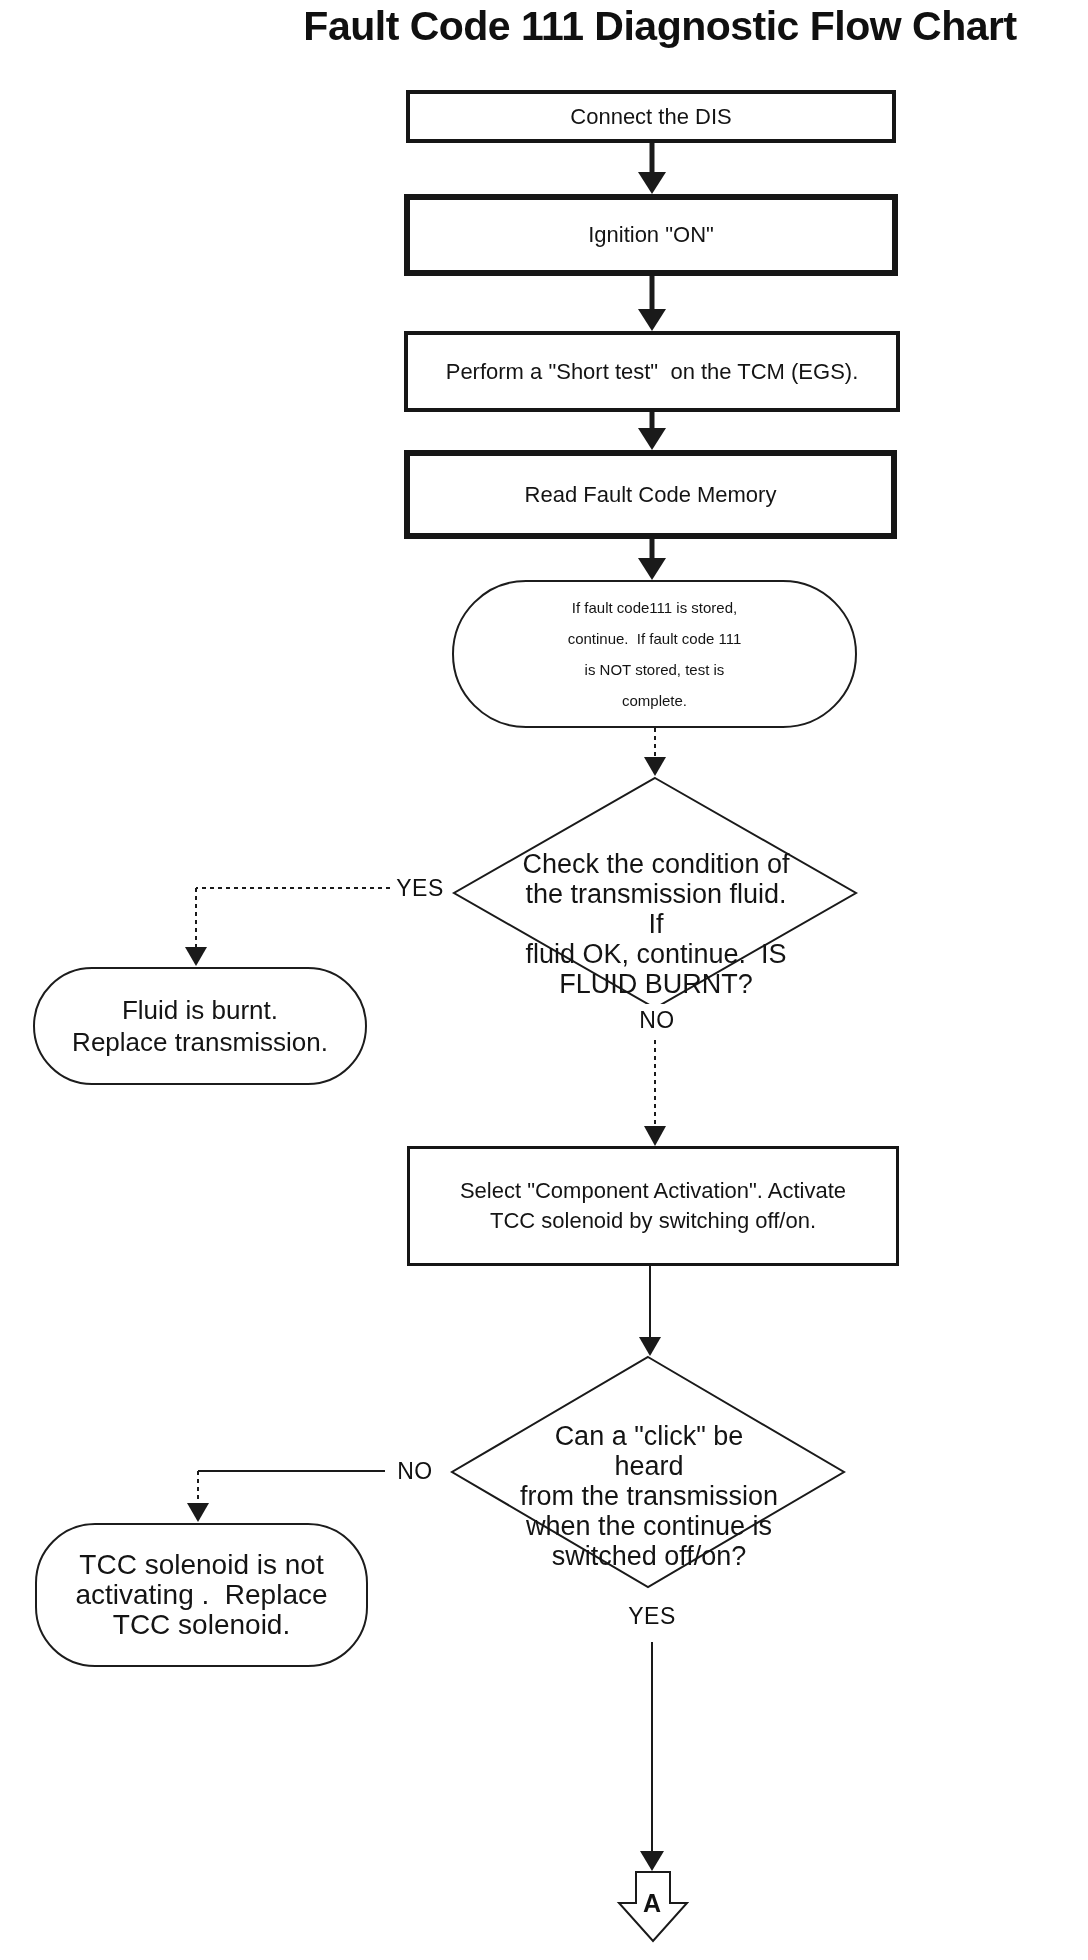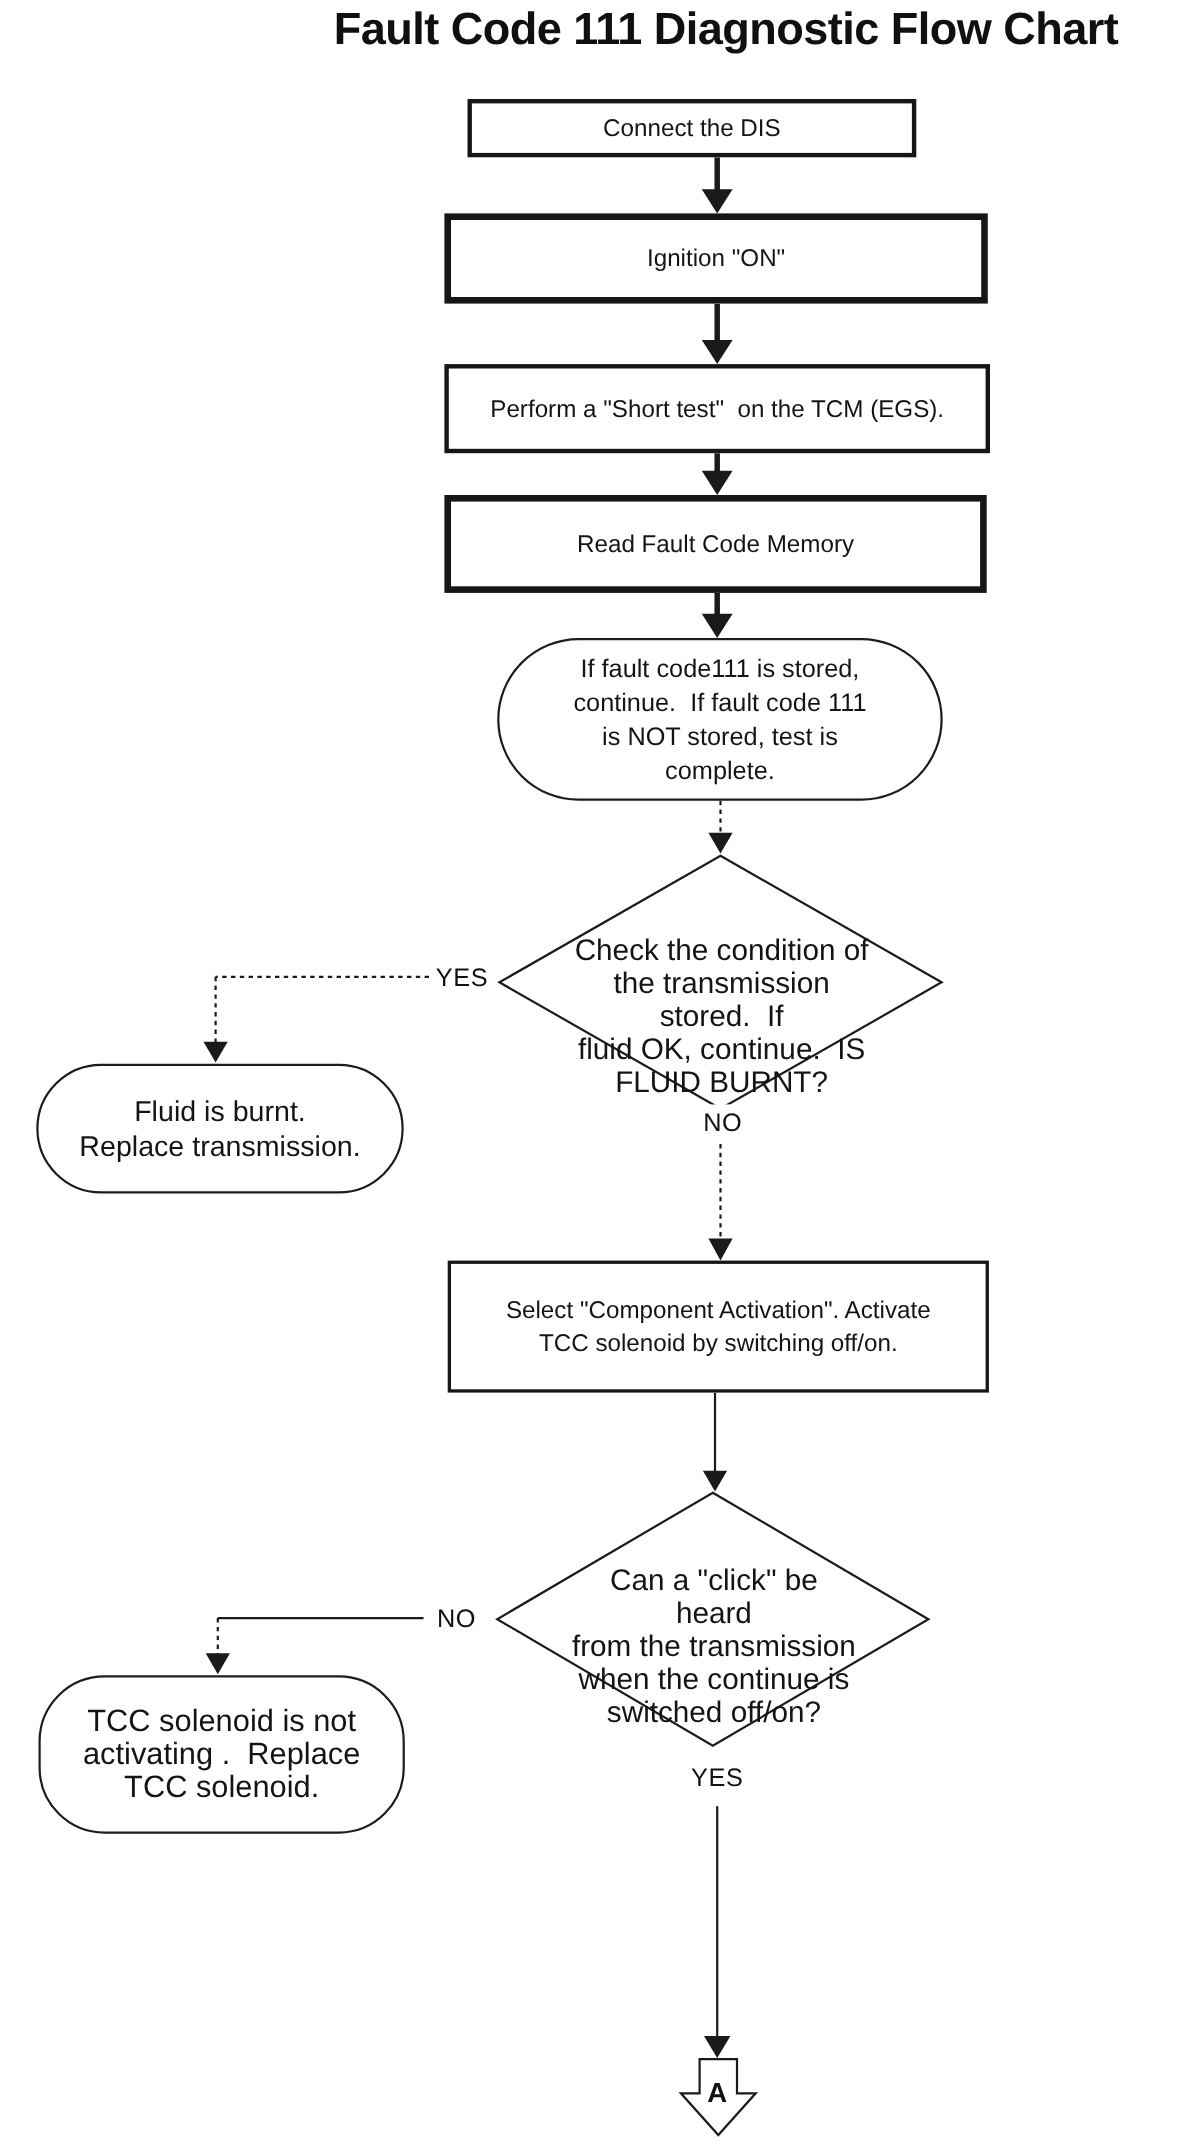--- a/index.html
+++ b/index.html
@@ -17,27 +17,27 @@
   .title{
     position:absolute;left:140px;top:2px;width:1040px;text-align:center;
     font-size:41px;line-height:48px;font-weight:600;letter-spacing:-0.5px;color:#101010;
   }
   .node{
     position:absolute;box-sizing:border-box;background:#fff;
     display:flex;flex-direction:column;align-items:center;justify-content:center;
     text-align:center;
   }
   .box{border:4px solid #161616;font-size:22px;line-height:30px;}
-  .b1{left:425px;top:90px;width:408px;height:53px;}
+  .b1{left:406px;top:90px;width:490px;height:53px;}
   .b2{left:404px;top:194px;width:494px;height:82px;border-width:6px;}
   .b3{left:404px;top:331px;width:496px;height:81px;}
   .b4{left:404px;top:450px;width:493px;height:89px;border-width:6px;}
   .b5{left:407px;top:1146px;width:492px;height:120px;border-width:3px;}
   .stadium{border:2px solid #1c1c1c;}
-  .st-main{left:452px;top:580px;width:405px;height:148px;border-radius:74px;font-size:23px;line-height:31px;}
+  .st-main{left:452px;top:580px;width:405px;height:148px;border-radius:74px;font-size:15px;line-height:31px;}
   .st-fluid{left:33px;top:967px;width:334px;height:118px;border-radius:59px;font-size:26px;line-height:32px;}
   .st-tcc{left:35px;top:1523px;width:333px;height:144px;border-radius:60px;font-size:28px;line-height:30px;}
   .dtext{
     position:absolute;text-align:center;font-size:27px;line-height:30px;background:transparent;
   }
   .d1{left:520px;top:849px;width:272px;}
   .d2{left:517px;top:1421px;width:264px;}
   .branch-label{
     position:absolute;display:flex;align-items:center;justify-content:center;
     font-size:23px;letter-spacing:0.5px;color:#111;background:#fff;
@@ -137,21 +137,21 @@
 
   <div class="node stadium st-main">
     <span class="ln">If fault code111 is stored,</span>
     <span class="ln">continue.  If fault code 111</span>
     <span class="ln">is NOT stored, test is</span>
     <span class="ln">complete.</span>
   </div>
 
   <div class="dtext d1">
     <span class="ln">Check the condition of</span>
-    <span class="ln">the transmission stored.  If</span>
+    <span class="ln">the transmission fluid.  If</span>
     <span class="ln">fluid OK, continue.  IS</span>
     <span class="ln">FLUID BURNT?</span>
   </div>
 
   <div class="branch-label yes1">YES</div>
   <div class="branch-label no1">NO</div>
 
   <div class="node stadium st-fluid">
     <span class="ln">Fluid is burnt.</span>
     <span class="ln">Replace transmission.</span>

